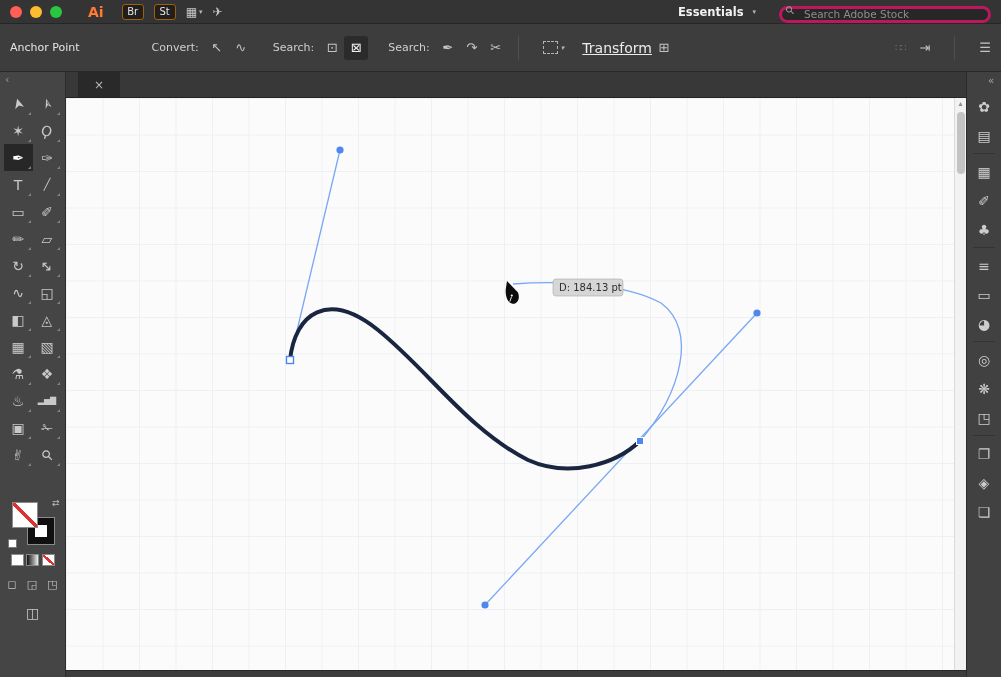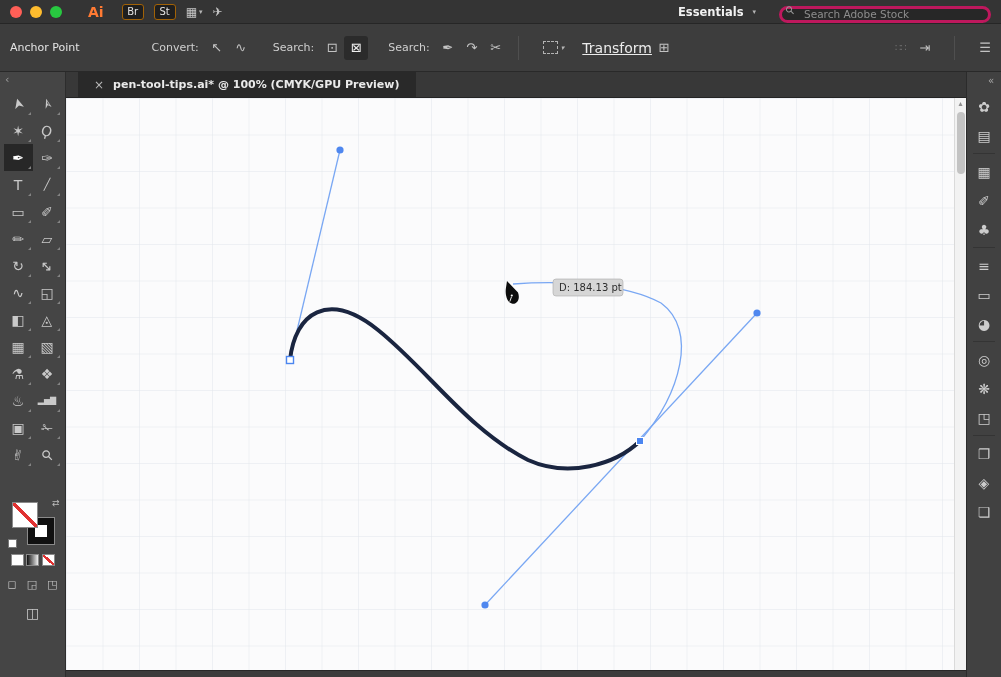--- a/index.html
+++ b/index.html
@@ -276,21 +276,20 @@
       </div>
       <div class="screenmode">
         <span>◫</span>
       </div>
     </aside>
 
     <div class="center">
       <div class="tabbar">
         <div class="tab">
           <span class="tab-close">×</span>
-          <span class="tab-title">pen-tool-tips.ai* @ 100% (CMYK/GPU Preview)</span>
         </div>
       </div>
 
       <div class="canvas">
         <svg width="888" height="572" viewBox="0 0 888 572" xmlns="http://www.w3.org/2000/svg">
           <defs>
             <pattern id="grid" width="36.5" height="36.5" patternUnits="userSpaceOnUse">
               <path d="M 36.5 0 H 0 V 36.5" fill="none" stroke="#e2e6ec" stroke-width="1"></path>
             </pattern>
           </defs>

